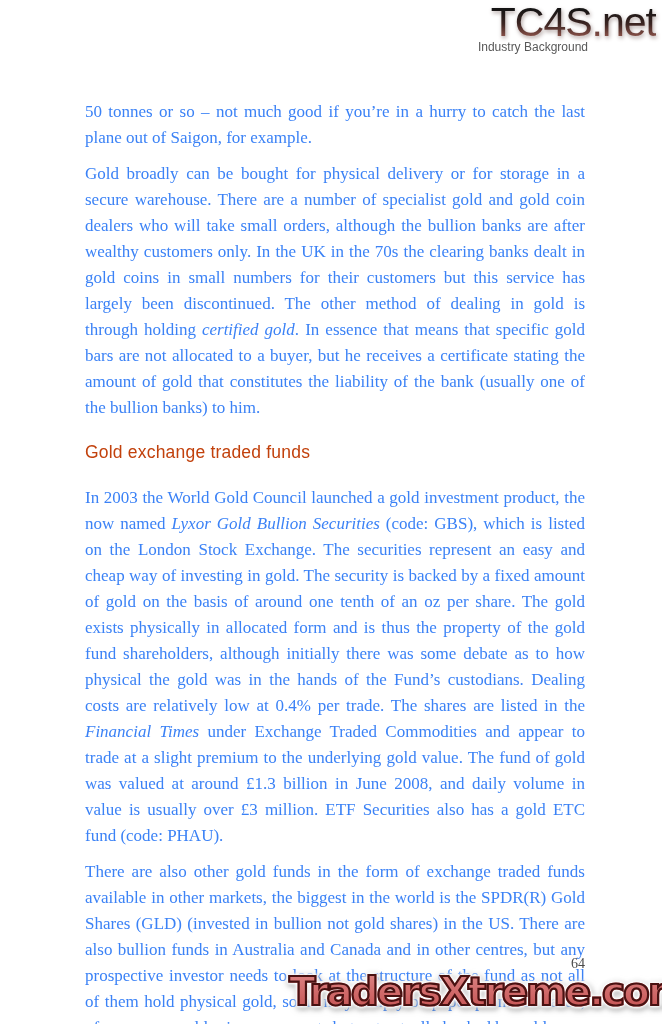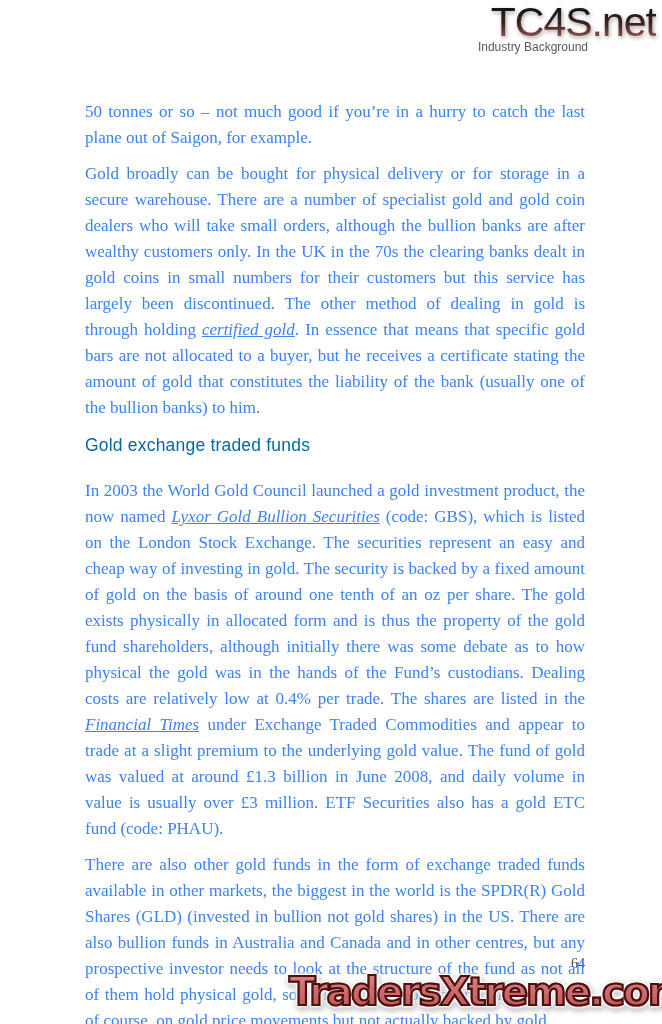--- a/index.html
+++ b/index.html
@@ -37,28 +37,28 @@
     position:absolute; left:85px; top:99px; width:500px;
     z-index:1;
   }
   .page-body p{
     margin:0 0 10px 0;
     font-size:17px; line-height:26px;
     color:#3b82f6;
     text-align:justify;
   }
   .page-body p:last-child{margin-bottom:0;}
-  .page-body .it{font-style:italic;text-decoration:underline;}
+  .page-body .it{font-style:italic;}
   .section-heading{
-    margin:13px 0 22px 0;
+    margin:20px 0 22px 0;
     font-family:"Liberation Sans", sans-serif;
     font-weight:400;
     font-size:17.5px; line-height:22px;
     letter-spacing:.2px;
-    color:#0369a1;
+    color:#c2410c;
   }
 
   
   .dlsub-watermark{
     position:absolute; left:186px; top:489px;
     z-index:5;
     font-family:"DejaVu Serif", serif;
     font-weight:bold;
     font-size:40px; line-height:46px;
     letter-spacing:1px;

